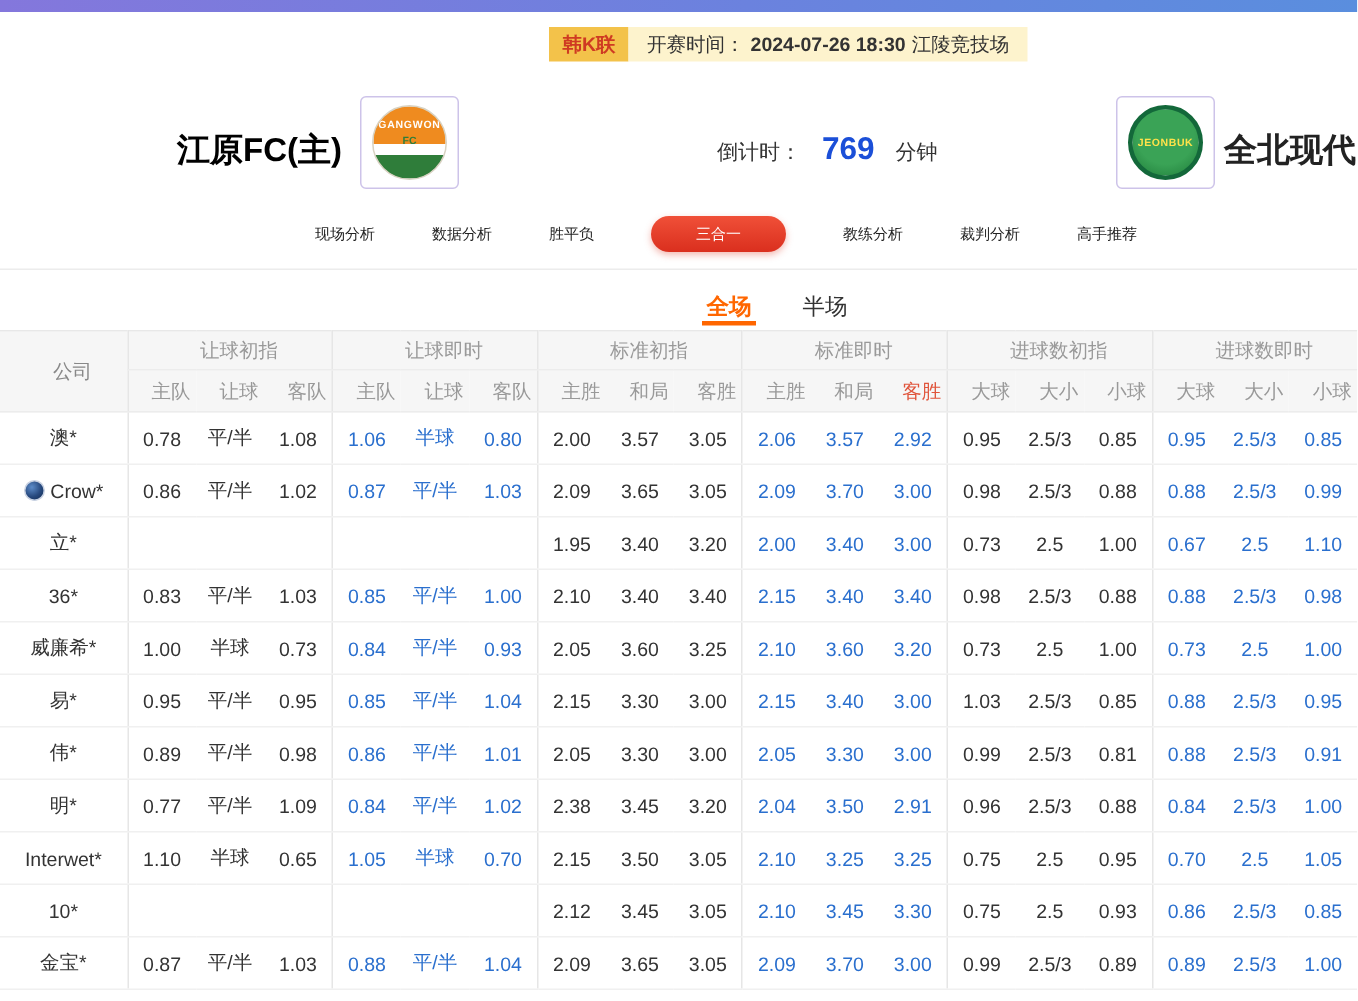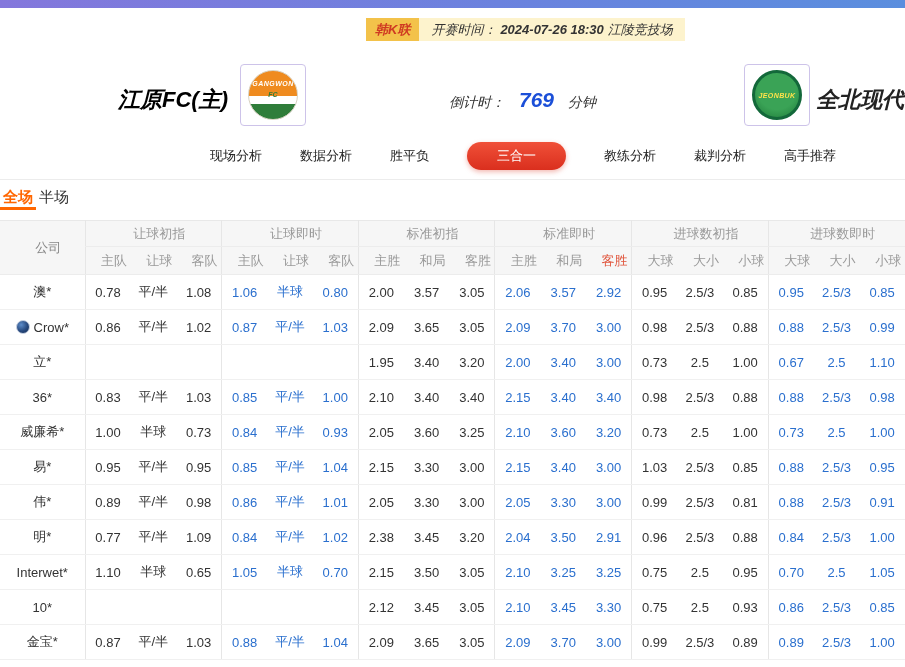--- a/index.html
+++ b/index.html
@@ -4,21 +4,21 @@
 <style>
   * { margin:0; padding:0; box-sizing:border-box; }
   html,body { background:#fff; }
   body { font-family:"Liberation Sans","DejaVu Sans",sans-serif; }
   .page { position:relative; width:905px; height:667px; overflow:hidden; background:#fff; }
 
   
   .topbar { height:8px; background:linear-gradient(90deg,#8477dc 0%,#6b82de 55%,#5a8ede 100%); }
 
   
-  .header { position:relative; height:125px; background:#fff;font-style:italic; }
+  .header { position:relative; height:125px; background:#fff; }
   .match-meta { position:absolute; left:366px; top:10px; display:flex; height:23px; font-size:13px; }
   .league-badge { background:#f3c24a; color:#cf3a22; font-weight:bold; padding:0 9px; line-height:23px; }
   .kickoff { background:#fdf3cd; color:#333; padding:0 12px; line-height:23px; white-space:nowrap; }
   .kickoff b { font-weight:bold; margin:16px 4px; }
   .kickoff .venue { font-weight:normal; }
 
   .home-name { position:absolute; left:118px; top:77px; font-size:22px; font-weight:bold; color:#000000; }
   .away-name { position:absolute; left:816px; top:77px; font-size:22px; font-weight:bold; color:#222; white-space:nowrap; }
 
   .logo-box { position:absolute; top:56px; width:66px; height:62px; border:1px solid #cdc3e9; border-radius:4px; background:#fff; display:flex; align-items:center; justify-content:center; }
@@ -27,30 +27,30 @@
   .gangwon-circle { width:50px; height:50px; border-radius:50%; border:1px solid #d8d2c2;
      background:linear-gradient(180deg,#ef8b1f 0%,#ef8b1f 52%,#ffffff 52%,#ffffff 68%,#2f7d3a 68%,#2f7d3a 100%);
      display:flex; flex-direction:column; align-items:center; overflow:hidden; }
   .g-top { color:#fff; font-size:7px; font-weight:bold; letter-spacing:.5px; margin-top:9px; }
   .g-bot { color:#2f7d3a; font-size:7px; font-weight:bold; margin-top:4px; }
   .jeonbuk-circle { width:50px; height:50px; border-radius:50%; border:3px solid #13683a;
      background:radial-gradient(circle at 50% 40%, #3aa356 55%, #1d7a38 100%);
      display:flex; align-items:center; justify-content:center; }
   .j-txt { color:#ffe24a; font-size:7px; font-weight:bold; letter-spacing:.4px; }
 
-  .countdown { position:absolute; left:449px; top:80px; font-size:14px; color:#333; display:flex; align-items:baseline; }
+  .countdown { position:absolute; left:478px; top:80px; font-size:14px; color:#333; display:flex; align-items:baseline; }
   .countdown .count { color:#1b4fd8; font-size:21px; font-weight:bold; margin:0 14px; }
 
   
   .nav { height:47px; display:flex; align-items:center; padding-left:210px; gap:38px; border-bottom:1px solid #ececec; background:#fff; }
-  .nav-tab { font-size:13px; color:#222; text-decoration:none; cursor:pointer; white-space:nowrap; }
+  .nav-tab { font-size:10px; color:#222; text-decoration:none; cursor:pointer; white-space:nowrap; }
   .nav-tab.active { background:linear-gradient(180deg,#f05038 0%,#da2f1e 100%); color:#fff; padding:5px 30px; border-radius:15px; box-shadow:0 2px 5px rgba(220,55,35,.35); }
 
   
-  .scope-tabs { height:37px; display:flex; align-items:center; background:#fff; }
+  .scope-tabs { height:37px; display:flex; align-items:flex-end; padding-left:468px; gap:28px; background:#fff; }
   .scope-tab { font-size:15px; color:#333; text-decoration:none; cursor:pointer; display:flex; align-items:center; padding:0 3px; border-bottom:3px solid transparent; }
   .scope-tab.active { color:#ff6600; border-bottom-color:#ff6600; font-weight:bold; }
 
   
   table { width:100%; border-collapse:collapse; table-layout:fixed; margin-top:3px; border-top:1px solid #e8e8e8; }
   thead th { background:#f6f6f6; color:#999; font-weight:normal; font-size:13px; text-align:center; border-bottom:1px solid #ececec;padding-left:12px; }
   thead tr.grp th { height:26px; }
   thead tr.sub th { height:28px; }
   thead th.company-h { color:#888; }
   thead th.hl { color:#e0543b; }

